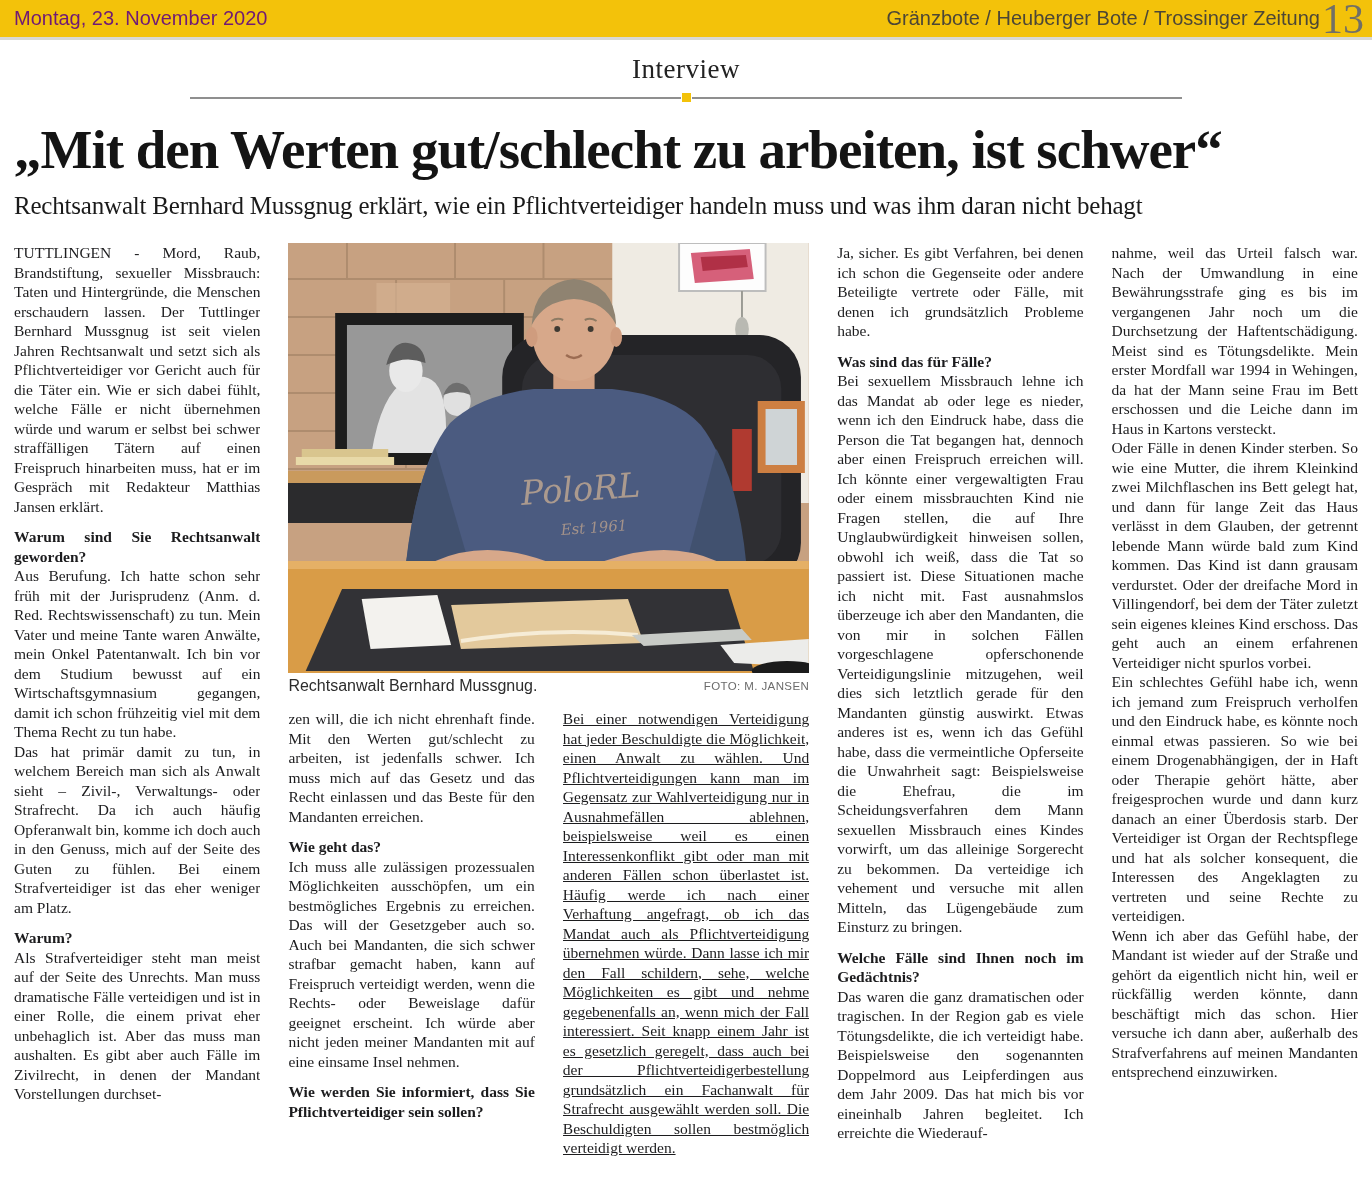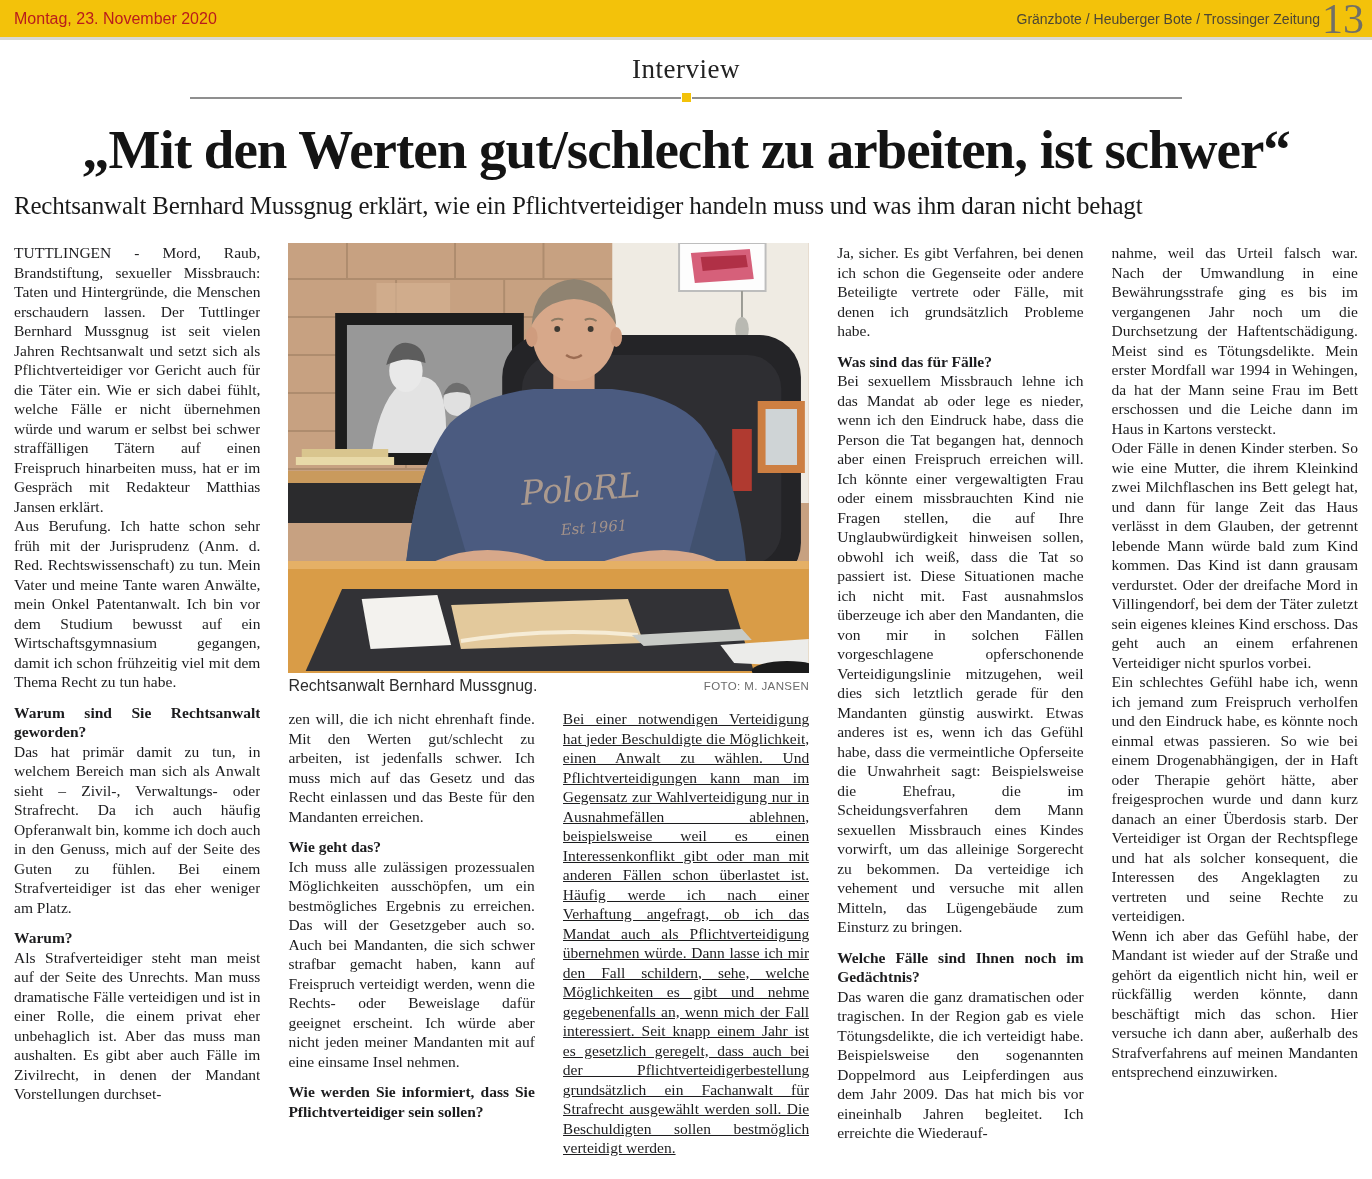--- a/index.html
+++ b/index.html
@@ -10,39 +10,39 @@
     color:#1c1c1e;
   }
   
   .topbar{
     position:relative;height:40px;background:#f3c20a;
     border-bottom:3px solid #d8d8d4;
     display:flex;align-items:center;justify-content:space-between;
     padding:0 52px 0 14px;box-sizing:border-box;
     font-family:"Liberation Sans", sans-serif;
   }
-  .topbar .date{font-size:16px;color:#b91c1c;}
-  .topbar .papers{font-size:14px;color:#4c4636;}
+  .topbar .date{font-size:20px;color:#701a75;}
+  .topbar .papers{font-size:20px;color:#4c4636;}
   .pagenum{
     position:absolute;right:8px;top:-4px;
     font-family:"Liberation Serif", serif;
     font-size:42px;color:#716f66;line-height:46px;
   }
   
   .kicker-wrap{margin-top:14px;text-align:center;}
   .kicker{font-size:27px;color:#222;letter-spacing:.5px;margin-top:40px;}
   .kicker-rule{position:relative;height:10px;margin:6px 190px 0 190px;}
   .kicker-rule .line{position:absolute;top:6px;left:0;right:0;height:2px;background:#8f8f8f;}
   .kicker-rule .dot{
     position:absolute;top:1px;left:50%;width:9px;height:9px;margin-left:-5px;
     background:#f3c20a;border:1px solid #fff;
   }
   
   .headline{
-    margin:18px 14px 0 14px;text-align:center;white-space:nowrap;
+    margin:18px 14px 0 14px;text-align:left;white-space:nowrap;
     font-size:55px;line-height:62px;font-weight:bold;color:#141414;
     letter-spacing:-1px;
   }
   .deck{
     margin:10px 14px 0 14px;font-size:25px;line-height:30px;color:#1a1a1a;
     white-space:nowrap;letter-spacing:-0.2px;
   }
   
   .body-grid{
     margin:22px 14px 0 14px;height:932px;
@@ -86,22 +86,22 @@
   </div>
 </div>
 
 <h1 class="headline">„Mit den Werten gut/schlecht zu arbeiten, ist schwer“</h1>
 <div class="deck">Rechtsanwalt Bernhard Mussgnug erklärt, wie ein Pflichtverteidiger handeln muss und was ihm daran nicht behagt</div>
 
 <div class="body-grid">
 
   <div class="col c1 full">
       <p class="blk lead">TUTTLINGEN - Mord, Raub, Brandstiftung, sexueller Missbrauch: Taten und Hintergründe, die Menschen erschaudern lassen. Der Tuttlinger Bernhard Mussgnug ist seit vielen Jahren Rechtsanwalt und setzt sich als Pflichtverteidiger vor Gericht auch für die Täter ein. Wie er sich dabei fühlt, welche Fälle er nicht übernehmen würde und warum er selbst bei schwer straffälligen Tätern auf einen Freispruch hinarbeiten muss, hat er im Gespräch mit Redakteur Matthias Jansen erklärt.</p>
+      <p class="blk q">Warum sind Sie Rechtsanwalt geworden?</p>
       <p class="blk a">Aus Berufung. Ich hatte schon sehr früh mit der Jurisprudenz (Anm. d. Red. Rechtswissenschaft) zu tun. Mein Vater und meine Tante waren Anwälte, mein Onkel Patentanwalt. Ich bin vor dem Studium bewusst auf ein Wirtschaftsgymnasium gegangen, damit ich schon frühzeitig viel mit dem Thema Recht zu tun habe.</p>
-      <p class="blk q">Warum sind Sie Rechtsanwalt geworden?</p>
       <p class="blk a">Das hat primär damit zu tun, in welchem Bereich man sich als Anwalt sieht – Zivil-, Verwaltungs- oder Strafrecht. Da ich auch häufig Opferanwalt bin, komme ich doch auch in den Genuss, mich auf der Seite des Guten zu fühlen. Bei einem Strafverteidiger ist das eher weniger am Platz.</p>
       <p class="blk q">Warum?</p>
       <p class="blk a">Als Strafverteidiger steht man meist auf der Seite des Unrechts. Man muss dramatische Fälle verteidigen und ist in einer Rolle, die einem privat eher unbehaglich ist. Aber das muss man aushalten. Es gibt aber auch Fälle im Zivilrecht, in denen der Mandant Vorstellungen durchset-</p>
     </div>
 
   <figure class="photo">
     <div class="photo-frame">
       <svg viewBox="0 0 530 430" preserveAspectRatio="none">
 
         <rect x="0" y="0" width="330" height="260" fill="#c7a181"></rect>

